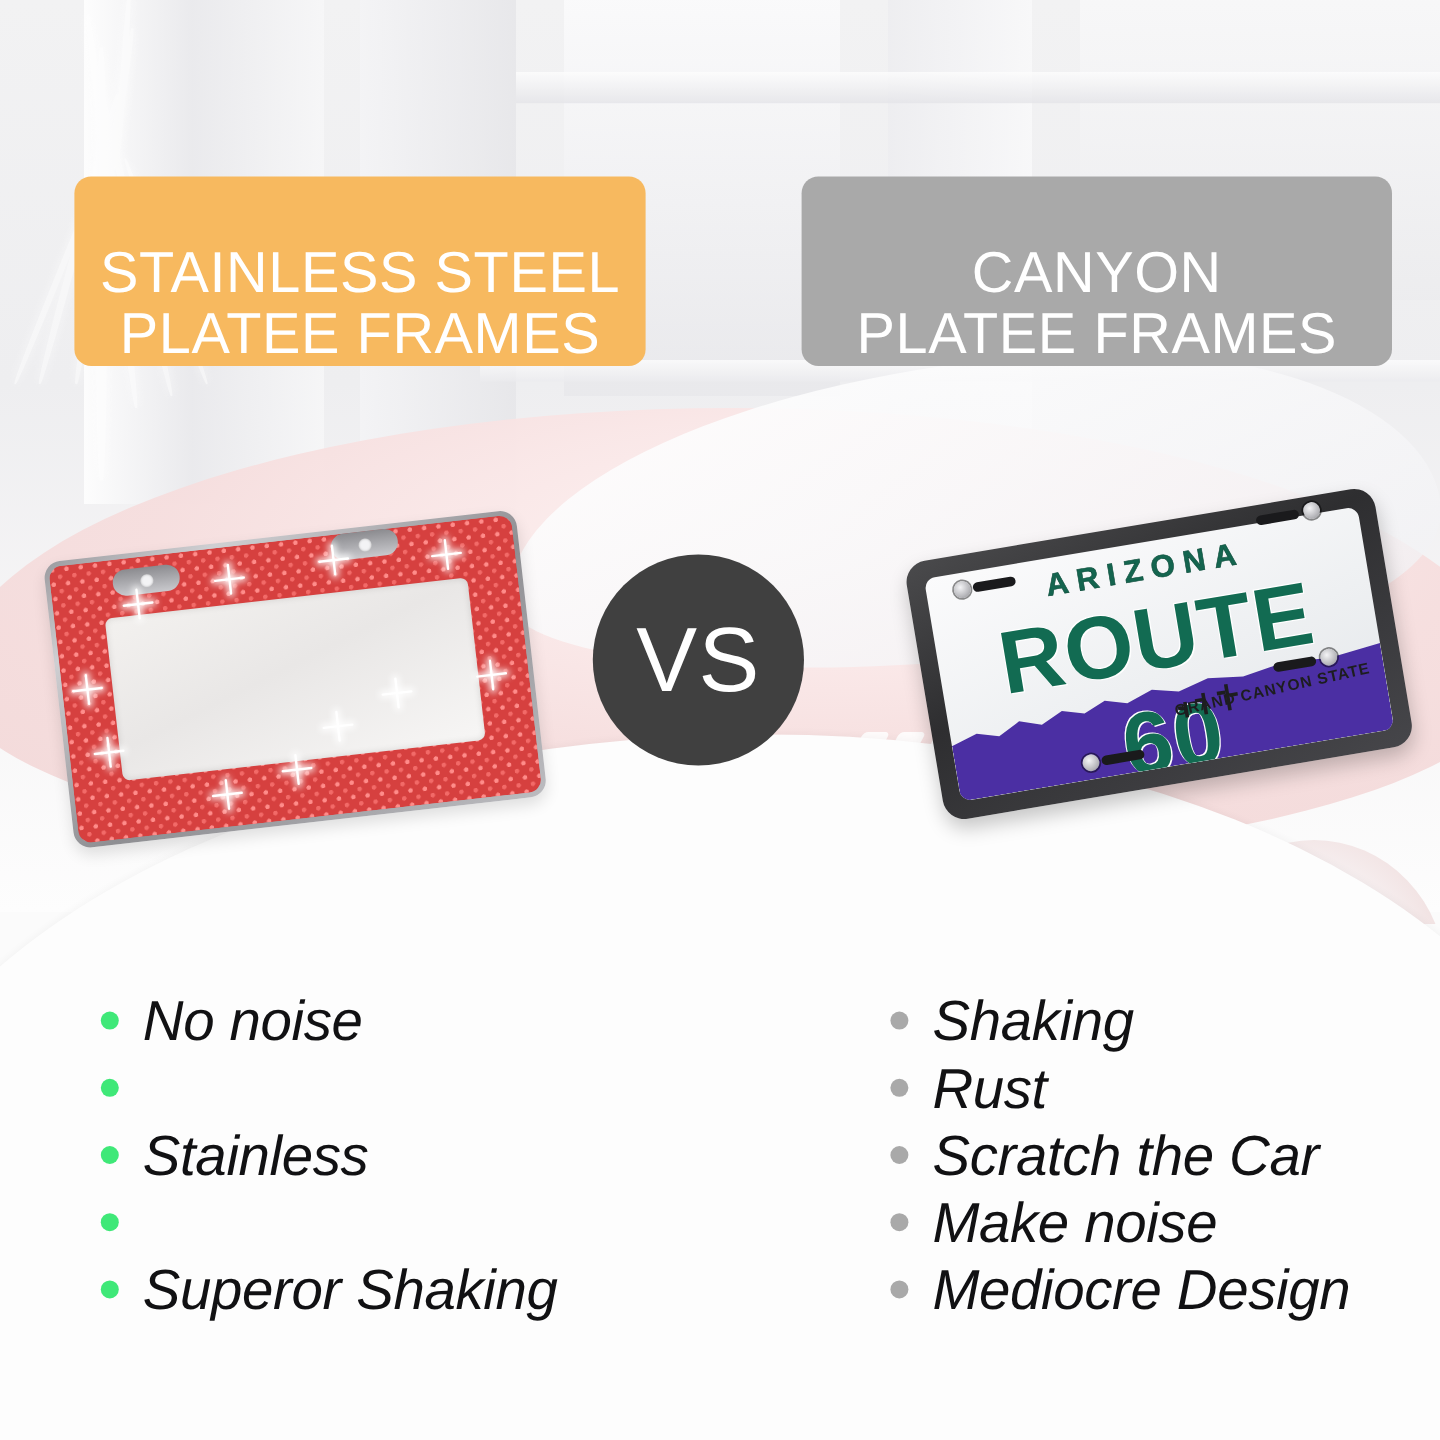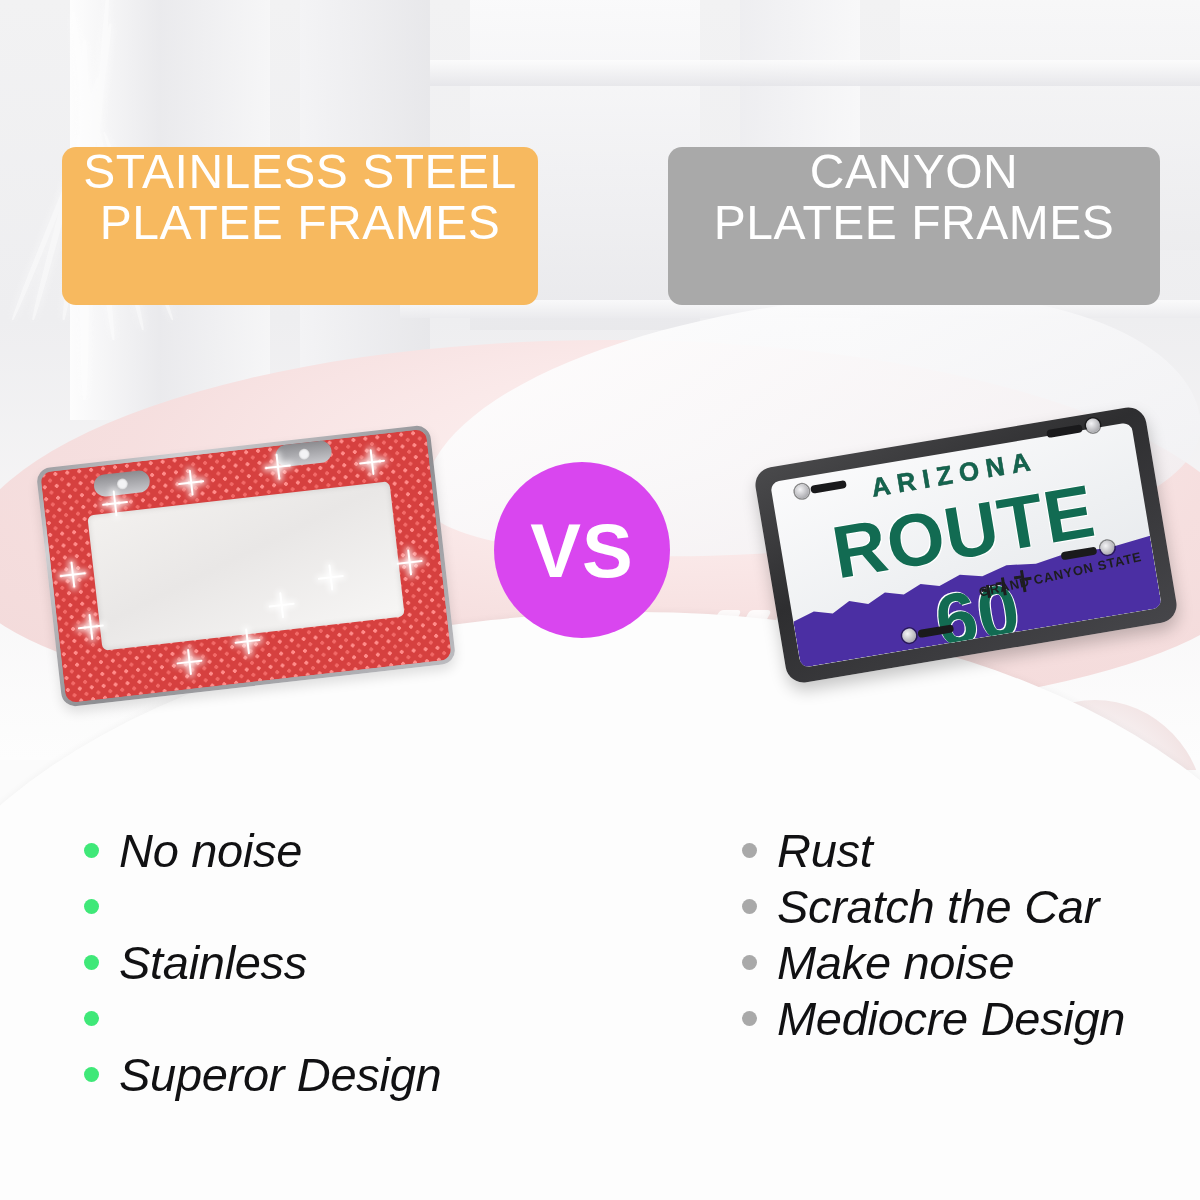--- a/index.html
+++ b/index.html
@@ -63,39 +63,39 @@
   .swoosh{
     position:absolute;left:-120px;top:612px;width:1460px;height:420px;
     background:#fdfdfd;
     border-radius:52% 48% 0 0/100% 100% 0 0;
     box-shadow:0 -2px 6px rgba(0,0,0,.03);
   }
   .lower-fill{position:absolute;left:0;top:840px;width:1200px;height:360px;background:#fdfdfd;}
 
   
   .badge{
-    position:absolute;border-radius:14px;display:flex;align-items:flex-start;justify-content:center;
+    position:absolute;border-radius:14px;display:flex;align-items:flex-end;justify-content:center;
     text-align:center;color:#ffffff;line-height:1.06;letter-spacing:.5px;
     font-weight:400;
   }
   .badge-left{
     left:62px;top:147px;width:476px;height:158px;
     background:#f7b95f;font-size:48px;
   }
   .badge-right{
     left:668px;top:147px;width:492px;height:158px;
     background:#a9a9a9;font-size:48px;
   }
   .badge-text{display:block;padding:0 12px;}
 
   
   .vs-circle{
     position:absolute;left:494px;top:462px;width:176px;height:176px;border-radius:50%;
-    background:#d946ef;display:flex;align-items:center;justify-content:center;
-    color:#ffffff;font-size:76px;font-weight:700;letter-spacing:1px;
+    background:#404040;display:flex;align-items:center;justify-content:center;
+    color:#ffffff;font-size:76px;font-weight:400;letter-spacing:1px;
   }
 
   
   .rhinestone-wrap{position:absolute;left:48px;top:440px;width:400px;height:270px;}
   .rhinestone{
     position:absolute;left:0;top:6px;width:396px;height:240px;
     transform:rotate(-6.5deg);
   }
   .rs-outer{
     position:absolute;inset:0;border-radius:14px;
@@ -331,27 +331,31 @@
     </div>
     <div class="li">
       <span class="dot dot-good"></span>
       <span class="li-text">Stainless</span>
     </div>
     <div class="li">
       <span class="dot dot-good"></span>
     </div>
     <div class="li">
       <span class="dot dot-good"></span>
-      <span class="li-text">Superor Design</span>
+      <span class="li-text">Superor Shaking</span>
     </div>
   </div>
 
   <div class="list list-right">
     <div class="li">
       <span class="dot dot-bad"></span>
+      <span class="li-text">Shaking</span>
+    </div>
+    <div class="li">
+      <span class="dot dot-bad"></span>
       <span class="li-text">Rust</span>
     </div>
     <div class="li">
       <span class="dot dot-bad"></span>
       <span class="li-text">Scratch the Car</span>
     </div>
     <div class="li">
       <span class="dot dot-bad"></span>
       <span class="li-text">Make noise</span>
     </div>

